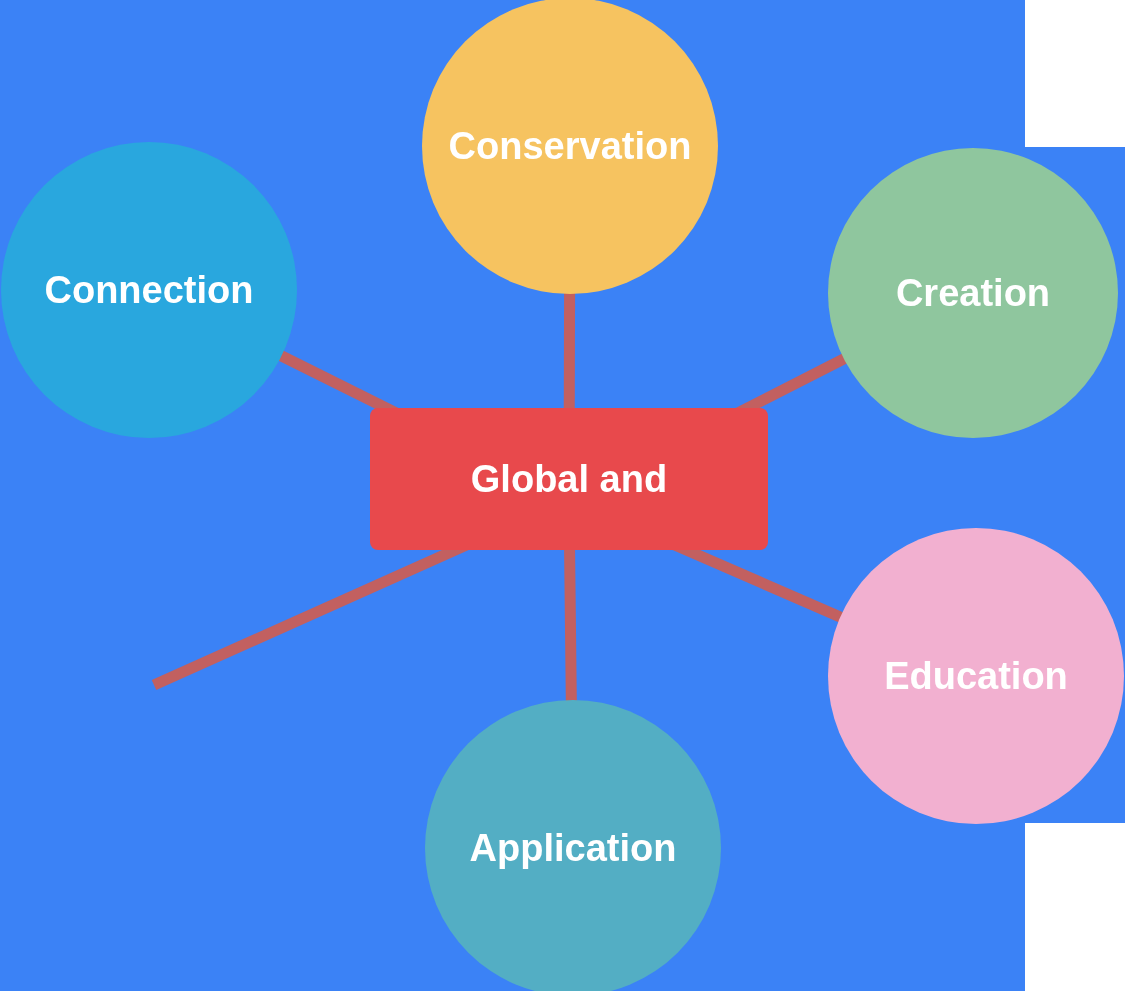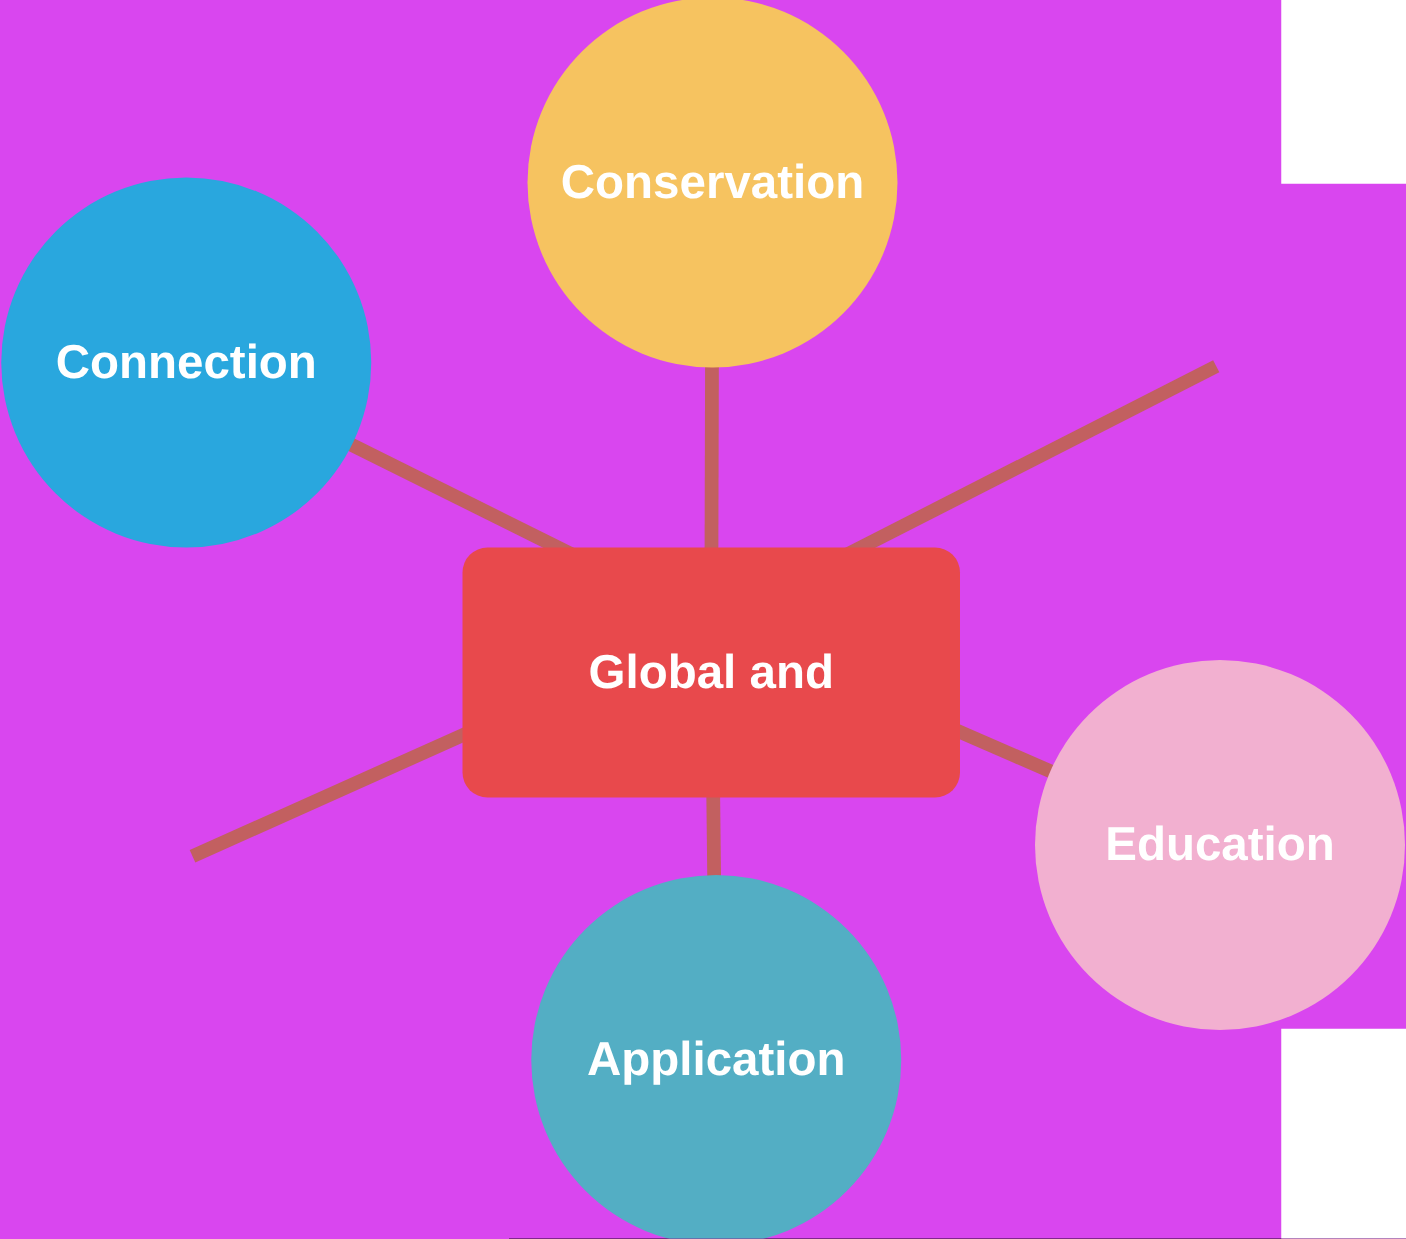--- a/index.html
+++ b/index.html
@@ -42,55 +42,57 @@
   .node.conservation   { left: 422px; top: -2px;  width: 296px; height: 296px; }
   .node.creation       { left: 828px; top: 148px; width: 290px; height: 290px; }
   .node.education      { left: 828px; top: 528px; width: 296px; height: 296px; }
   .node.application    { left: 425px; top: 700px; width: 296px; height: 296px; }
   .node.revitalization { left: 7px;   top: 538px; width: 294px; height: 294px; }
   .node.connection     { left: 1px;   top: 142px; width: 296px; height: 296px; align-items: center; }
 
   .center-box {
     position: absolute;
     left: 370px; top: 408px;
-    width: 398px; height: 200px;
-    border-radius: 20px;
+    width: 398px; height: 142px;
+    border-radius: 8px;
     display: flex;
     flex-direction: column;
     align-items: center;
     justify-content: center;
     color: #fff;
     font-weight: bold;
     font-size: 38px;
     line-height: 40px;
     text-align: center;
-    margin-top: 30px;
   }
 </style>
 </head>
 <body>
 
-<div class="canvas" style="background-color: #d946ef;">
+<div class="canvas" style="background-color: #3b82f6;">
 
   <div class="patch tr" style="background-color: rgb(255, 255, 255);"></div>
   <div class="patch br" style="background-color: rgb(255, 255, 255);"></div>
 
   <svg class="connectors" viewBox="0 0 1125 991" xmlns="http://www.w3.org/2000/svg">
     <line class="connector" x1="569" y1="499" x2="570" y2="147" stroke-width="11" stroke="#C26060"></line>
     <line class="connector" x1="569" y1="499" x2="973" y2="293" stroke-width="11" stroke="#C26060"></line>
     <line class="connector" x1="569" y1="499" x2="976" y2="676" stroke-width="11" stroke="#C26060"></line>
     <line class="connector" x1="569" y1="499" x2="573" y2="848" stroke-width="11" stroke="#C26060"></line>
     <line class="connector" x1="569" y1="499" x2="154" y2="685" stroke-width="11" stroke="#C26060"></line>
     <line class="connector" x1="569" y1="499" x2="149" y2="290" stroke-width="11" stroke="#C26060"></line>
   </svg>
 
   <div class="node conservation" style="background-color: rgb(246, 195, 96); color: rgb(255, 255, 255);">
     <span class="node-label">Conservation</span>
   </div>
 
+  <div class="node creation" style="background-color: rgb(143, 198, 158); color: rgb(255, 255, 255);">
+    <span class="node-label">Creation</span>
+  </div>
 
   <div class="node education" style="background-color: rgb(242, 176, 208); color: rgb(255, 255, 255); align-items: center;">
     <span class="node-label">Education</span>
   </div>
 
   <div class="node application" style="background-color: rgb(83, 174, 196); color: rgb(255, 255, 255);">
     <span class="node-label">Application</span>
   </div>
 
 

